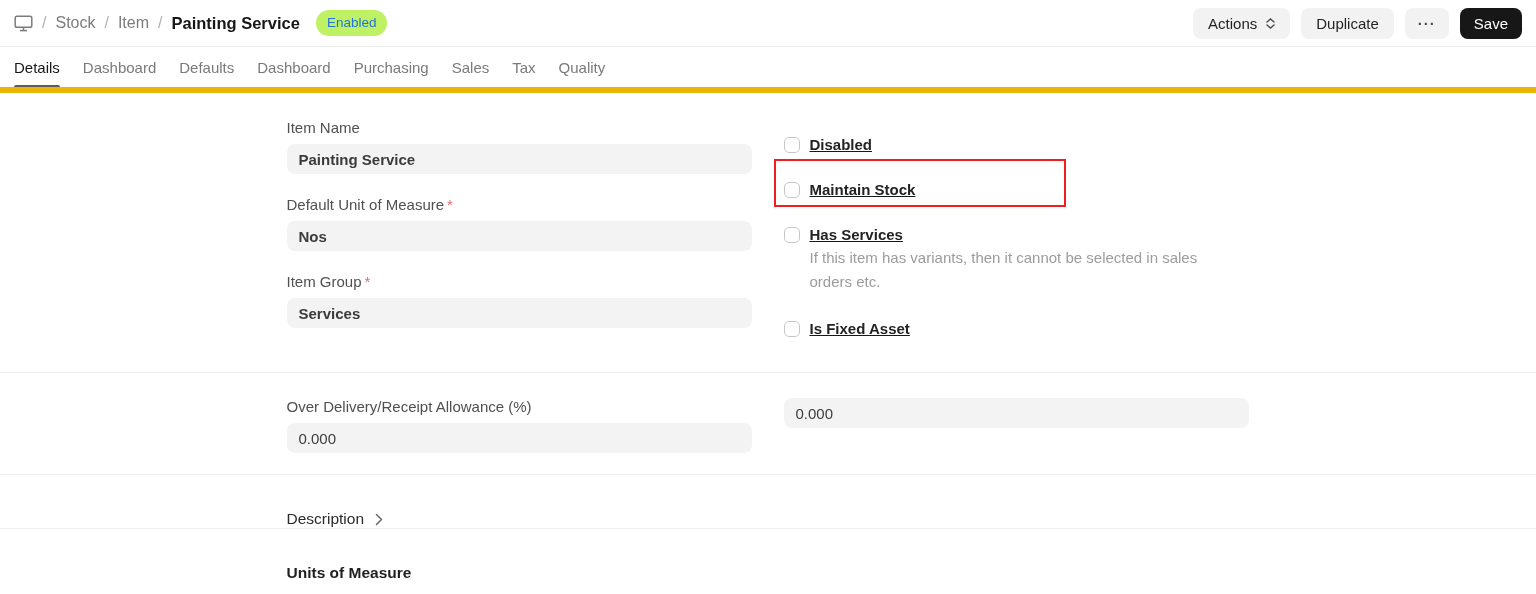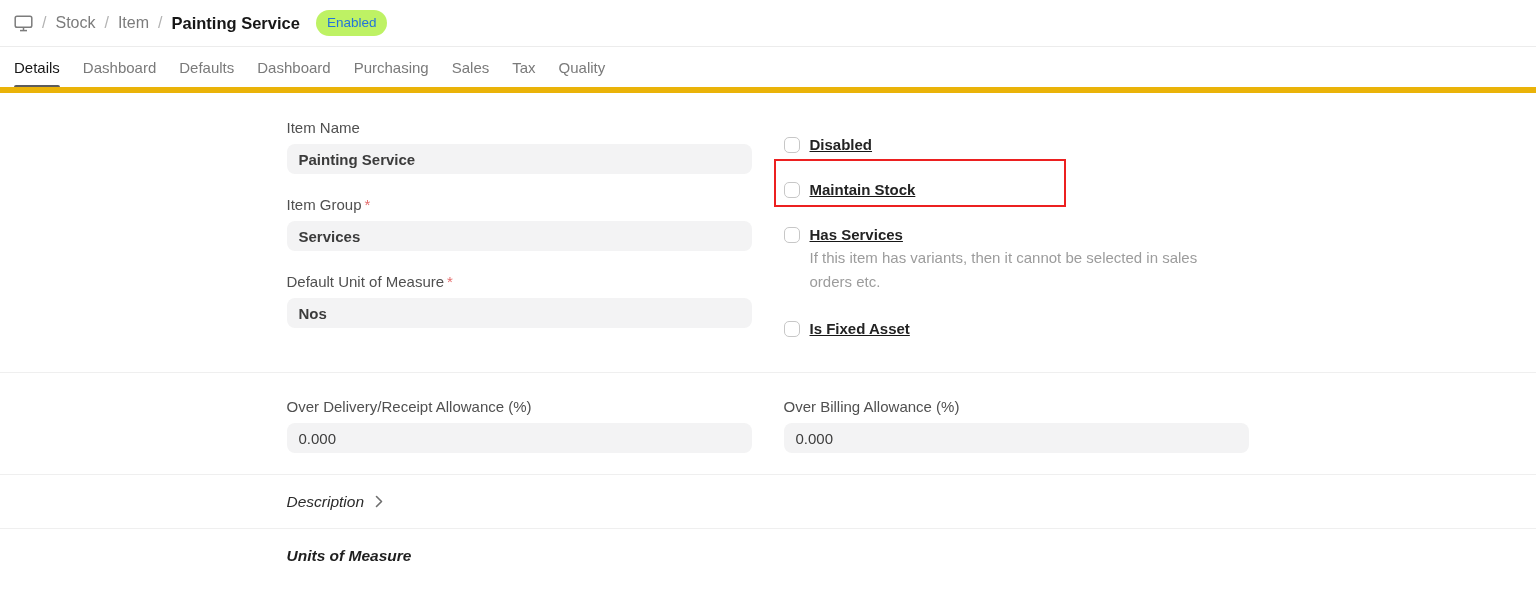--- a/index.html
+++ b/index.html
@@ -78,21 +78,21 @@
     border:1.5px solid #c7c7c7; border-radius:5px; background:#fff; cursor:pointer;
   }
   .cb-label { font-size:15px; font-weight:600; color:#232323; cursor:pointer; }
   .cb-desc { font-size:15px; color:#9c9c9c; line-height:1.6; margin:0 0 13px 26px; max-width:425px; }
   .red-box {
     position:absolute; left:-10px; top:-9px; width:292px; height:48px;
     border:2px solid #ec2020; pointer-events:none;
   }
 
   
-  .collapsible-row { height:53px; display:flex; align-items:center;font-style:italic; }
+  .collapsible-row { height:53px; display:flex; align-items:flex-end; }
   .collapsible { display:flex; align-items:center; gap:11px; cursor:pointer; }
   .collapsible .c-label { font-size:15.5px; color:#2b2b2b; }
   .collapsible.bold .c-label { font-weight:700; color:#1f1f1f; }
   .chev { display:flex; align-items:center; }
 </style>
 </head>
 <body>
 
 <div class="header">
   <div class="breadcrumb">
@@ -105,20 +105,36 @@
     </span>
     <span class="crumb-sep">/</span>
     <span class="crumb-link">Stock</span>
     <span class="crumb-sep">/</span>
     <span class="crumb-link">Item</span>
     <span class="crumb-sep">/</span>
     <span class="crumb-current">Painting Service</span>
     <span class="badge">Enabled</span>
   </div>
 
+  <div class="header-actions">
+    <button class="btn">
+      <span>Actions</span>
+      <span class="updown-icon">
+        <svg width="9" height="5" viewBox="0 0 9 5" fill="none" stroke="#4b4b4b" stroke-width="1.4" stroke-linecap="round">
+            <path d="M1 4 L4.5 1 L8 4"></path>
+          </svg>
+        <svg width="9" height="5" viewBox="0 0 9 5" fill="none" stroke="#4b4b4b" stroke-width="1.4" stroke-linecap="round">
+            <path d="M1 1 L4.5 4 L8 1"></path>
+          </svg>
+      </span>
+    </button>
+    <button class="btn">Duplicate</button>
+    <button class="btn btn-more">···</button>
+    <button class="btn btn-save">Save</button>
+  </div>
 </div>
 
 <div class="tabs">
   <div class="tab active">Details</div>
   <div class="tab">Dashboard</div>
   <div class="tab">Defaults</div>
   <div class="tab">Dashboard</div>
   <div class="tab">Purchasing</div>
   <div class="tab">Sales</div>
   <div class="tab">Tax</div>
@@ -128,30 +144,30 @@
 <div class="section-divider">
   <div class="container sec-main two-col">
 
     <div class="col">
       <div class="field">
         <label class="field-label">Item Name</label>
         <div class="input link-value">Painting Service</div>
       </div>
       <div class="field">
         <label class="field-label">
+          <span>Default Unit of Measure</span><span class="required-star">*</span>
+        </label>
+        <div class="input link-value">Nos</div>
+      </div>
+      <div class="field">
+        <label class="field-label">
           <span>Item Group</span><span class="required-star">*</span>
         </label>
         <div class="input link-value">Services</div>
       </div>
-      <div class="field">
-        <label class="field-label">
-          <span>Default Unit of Measure</span><span class="required-star">*</span>
-        </label>
-        <div class="input link-value">Nos</div>
-      </div>
     </div>
 
     <div class="col" style="padding-top:4px;">
       <div class="cb-row">
         <span class="checkbox"></span>
         <span class="cb-label">Disabled</span>
       </div>
       <div class="cb-row">
         <span class="red-box"></span>
         <span class="checkbox"></span>
@@ -174,21 +190,20 @@
 <div class="section-divider">
   <div class="container sec-allow two-col">
     <div class="col">
       <div class="field">
         <label class="field-label">Over Delivery/Receipt Allowance (%)</label>
         <div class="input">0.000</div>
       </div>
     </div>
     <div class="col">
       <div class="field">
-        <label class="field-label">Over Billing Allowance (%)</label>
         <div class="input">0.000</div>
       </div>
     </div>
   </div>
 </div>
 
 <div class="section-divider">
   <div class="container collapsible-row">
     <div class="collapsible">
       <span class="c-label">Description</span>

